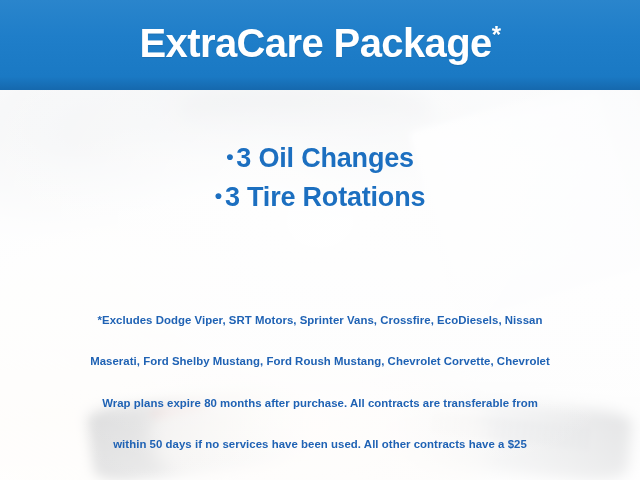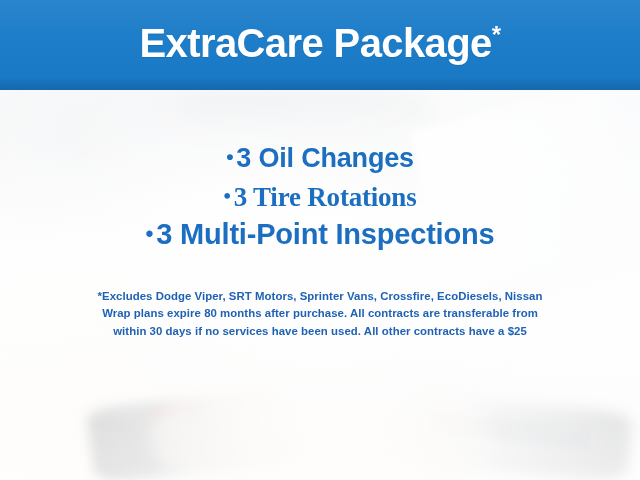--- a/index.html
+++ b/index.html
@@ -193,39 +193,40 @@
     line-height: 38px;
     white-space: nowrap;
     letter-spacing: -0.2px;
   }
   .bullet-line .dot {
     font-size: 0.78em;
     vertical-align: 0.12em;
     padding-right: 3px;
   }
   .bl-1 { font-size: 27px; }
-  .bl-2 { font-size: 27px; font-family: Liberation Serif, serif; }
+  .bl-2 { font-size: 27px; }
   .bl-3 { font-size: 29px; }
 
   
   .fineprint {
     position: absolute;
     left: 26px;
     top: 288px;
     width: 588px;
     text-align: center;
     color: #1f62b4;
     font-size: 11.4px;
     font-weight: bold;
     line-height: 17.4px;
     letter-spacing: 0.05px;
   }
   .fineprint .fp-line {
     display: block;
     white-space: nowrap;
+    margin-top: 24px;
   }
   .fineprint .fp-last {
     white-space: nowrap;
   }
 </style>
 </head>
 <body>
 
 <div class="promo">
 
@@ -247,22 +248,22 @@
     <div class="photo-wash-2"></div>
   </div>
 
   <div class="banner">
     <h1 class="banner-title"><span>ExtraCare Package</span><span class="star">*</span></h1>
   </div>
 
   <div class="bullets">
     <div class="bullet-line bl-1"><span class="dot">•</span><span>3 Oil Changes</span></div>
     <div class="bullet-line bl-2"><span class="dot">•</span><span>3 Tire Rotations</span></div>
-    <div class="bullet-line bl-3"><span class="dot">•</span><span>3 Multi-Point Inspections</span></div>
   </div>
 
   <div class="fineprint">
     <span class="fp-line">*Excludes Dodge Viper, SRT Motors, Sprinter Vans, Crossfire, EcoDiesels, Nissan</span>
+    <span class="fp-line">Maserati, Ford Shelby Mustang, Ford Roush Mustang, Chevrolet Corvette, Chevrolet</span>
     <span class="fp-line">Wrap plans expire 80 months after purchase. All contracts are transferable from</span>
-    <span class="fp-line">within 30 days if no services have been used. All other contracts have a $25</span>
+    <span class="fp-line">within 50 days if no services have been used. All other contracts have a $25</span>
   </div>
 
 </div>
 
 </body></html>

